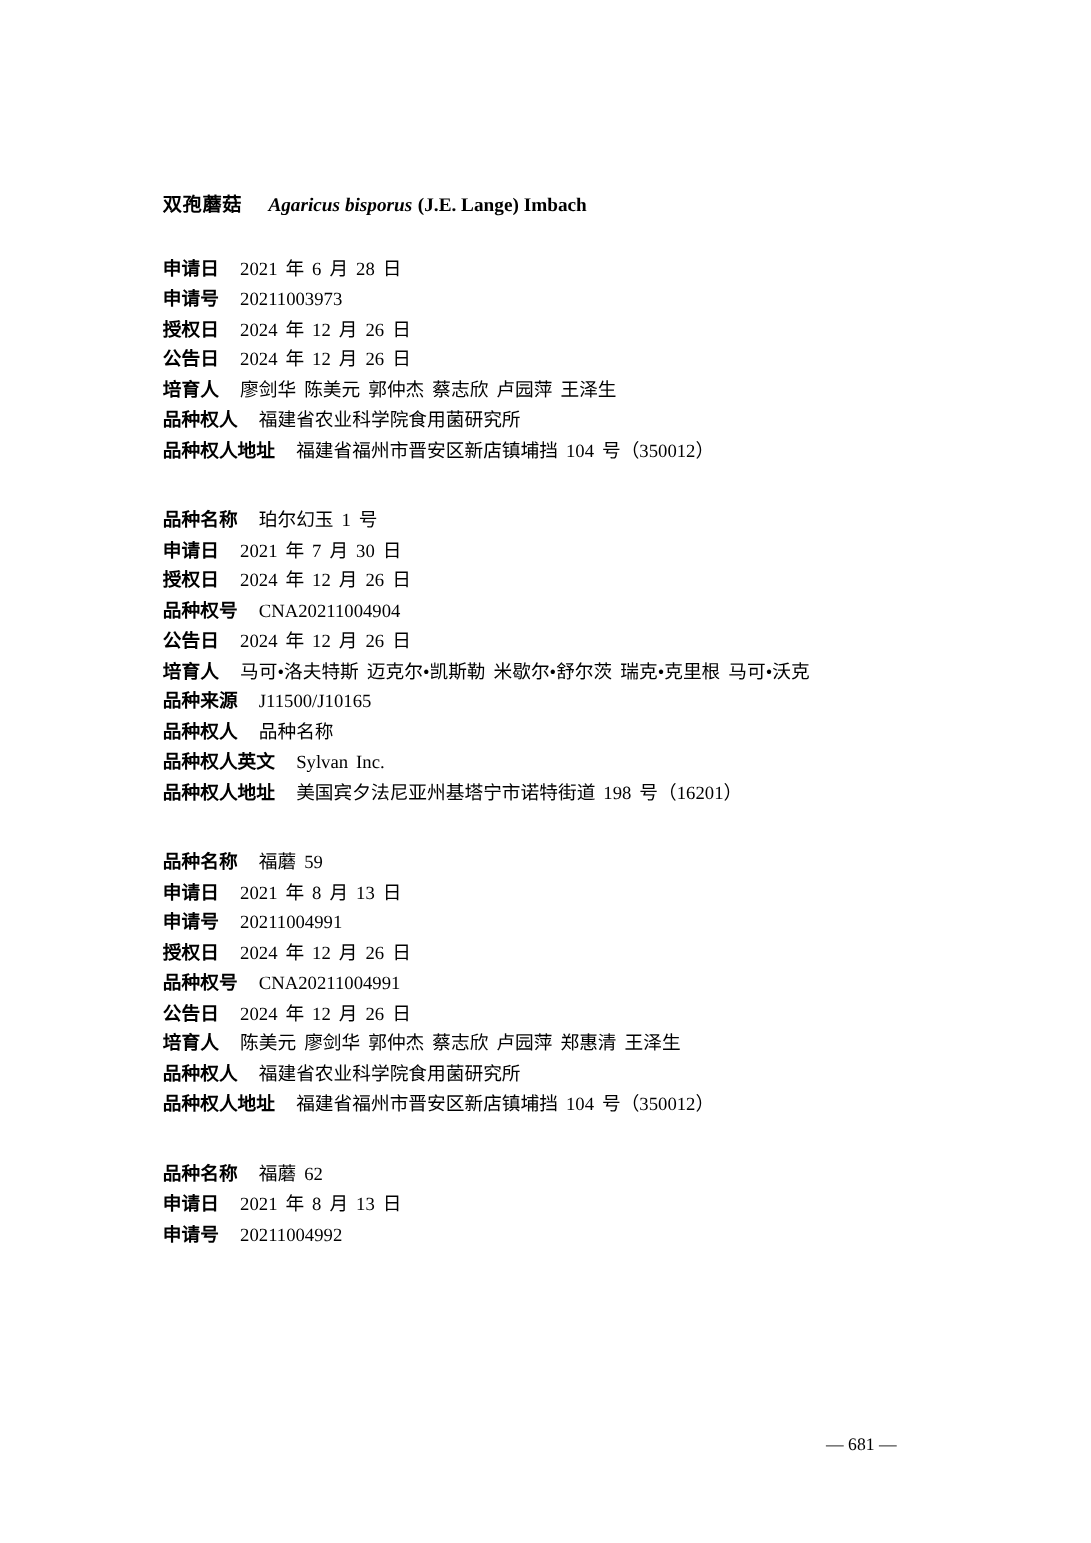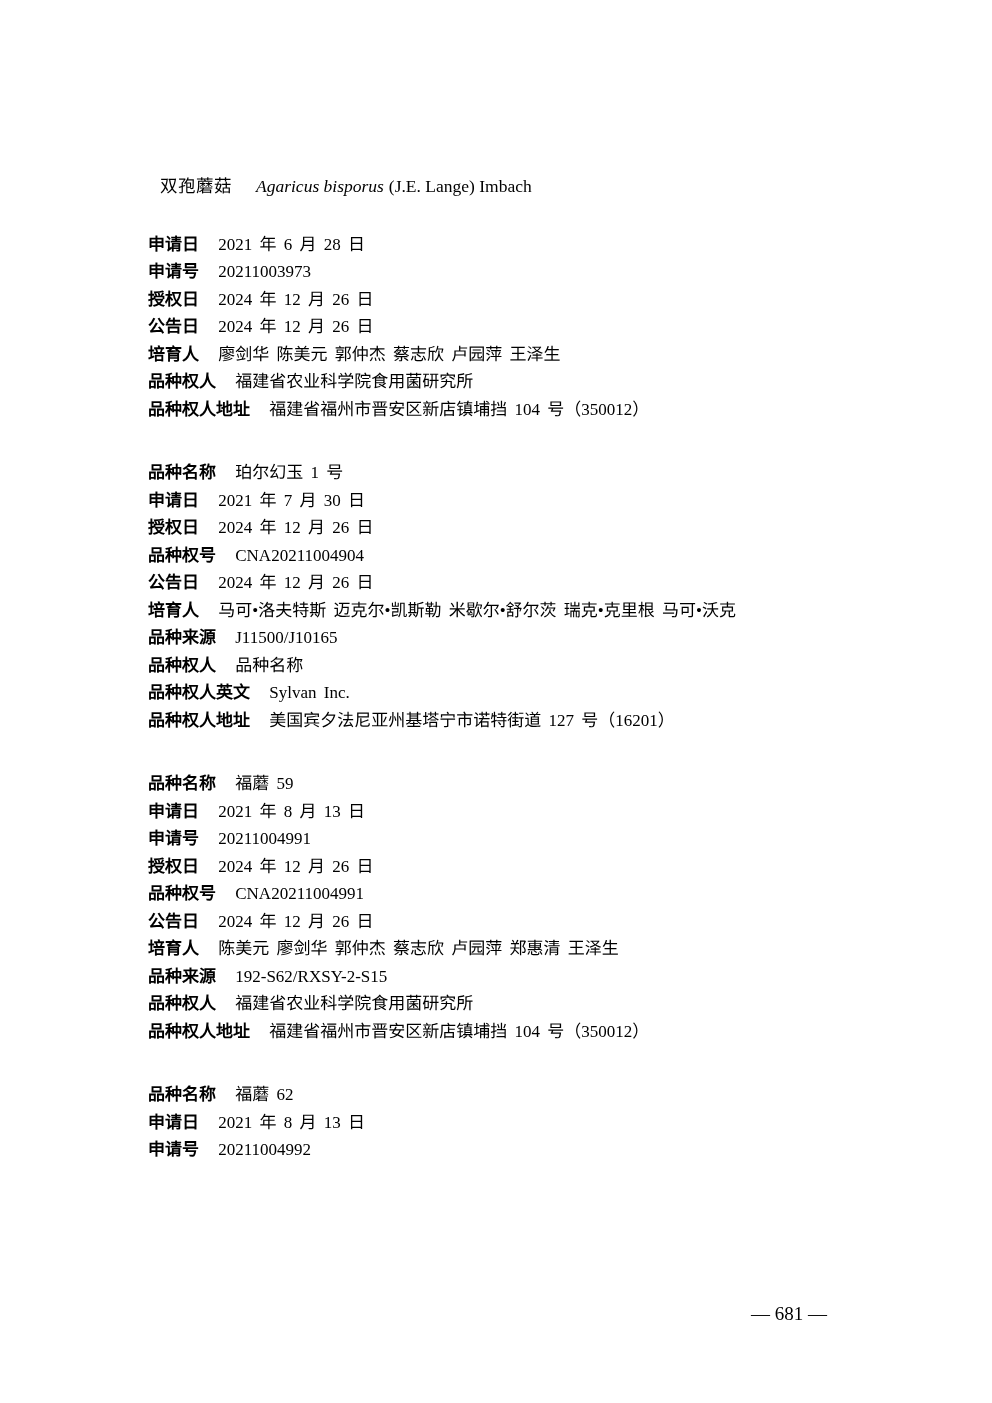--- a/index.html
+++ b/index.html
@@ -15,24 +15,24 @@
     color: #000000;
     font-family: "Liberation Serif", "DejaVu Serif", serif;
   }
   .page {
     position: absolute;
     inset: 0;
     padding: 173px 100px 0 148px;
     box-sizing: border-box;
   }
   .title {
-    margin: 0 0 30px 12px;
+    margin: 0 0 30px 0;
     font-size: 17.5px;
     line-height: 27.5px;
-    font-weight: 400;
+    font-weight: 700;
     white-space: nowrap;
   }
   .title-cn {
     font-family: "Liberation Sans", "DejaVu Sans", sans-serif;
     letter-spacing: 0.5px;
   }
   .title-latin {
     font-family: "Liberation Serif", "DejaVu Serif", serif;
     font-style: italic;
     margin-left: 24px;
@@ -55,21 +55,21 @@
   }
   .field-value {
     font-family: "Liberation Serif", "DejaVu Serif", serif;
     margin-left: 15px;
     word-spacing: 3px;
   }
   .page-number {
     position: absolute;
     top: 1300px;
     left: 751px;
-    font-size: 19px;
+    font-size: 16px;
     line-height: 27px;
     font-family: "Liberation Serif", "DejaVu Serif", serif;
     white-space: nowrap;
   }
 </style>
 </head>
 <body>
 
 <div class="page">
 
@@ -143,21 +143,21 @@
           <div class="field-row">
     <span class="field-label">品种权人</span>
     <span class="field-value">品种名称</span>
   </div>
           <div class="field-row">
     <span class="field-label">品种权人英文</span>
     <span class="field-value">Sylvan Inc.</span>
   </div>
           <div class="field-row">
     <span class="field-label">品种权人地址</span>
-    <span class="field-value">美国宾夕法尼亚州基塔宁市诺特街道 127 号（16201）</span>
+    <span class="field-value">美国宾夕法尼亚州基塔宁市诺特街道 198 号（16201）</span>
   </div>
         </div>
   </section>
       <section class="record">
     <div class="record-fields">
           <div class="field-row">
     <span class="field-label">品种名称</span>
     <span class="field-value">福蘑 59</span>
   </div>
           <div class="field-row">
@@ -178,24 +178,20 @@
   </div>
           <div class="field-row">
     <span class="field-label">公告日</span>
     <span class="field-value">2024 年 12 月 26 日</span>
   </div>
           <div class="field-row">
     <span class="field-label">培育人</span>
     <span class="field-value">陈美元 廖剑华 郭仲杰 蔡志欣 卢园萍 郑惠清 王泽生</span>
   </div>
           <div class="field-row">
-    <span class="field-label">品种来源</span>
-    <span class="field-value">192-S62/RXSY-2-S15</span>
-  </div>
-          <div class="field-row">
     <span class="field-label">品种权人</span>
     <span class="field-value">福建省农业科学院食用菌研究所</span>
   </div>
           <div class="field-row">
     <span class="field-label">品种权人地址</span>
     <span class="field-value">福建省福州市晋安区新店镇埔挡 104 号（350012）</span>
   </div>
         </div>
   </section>
       <section class="record">

